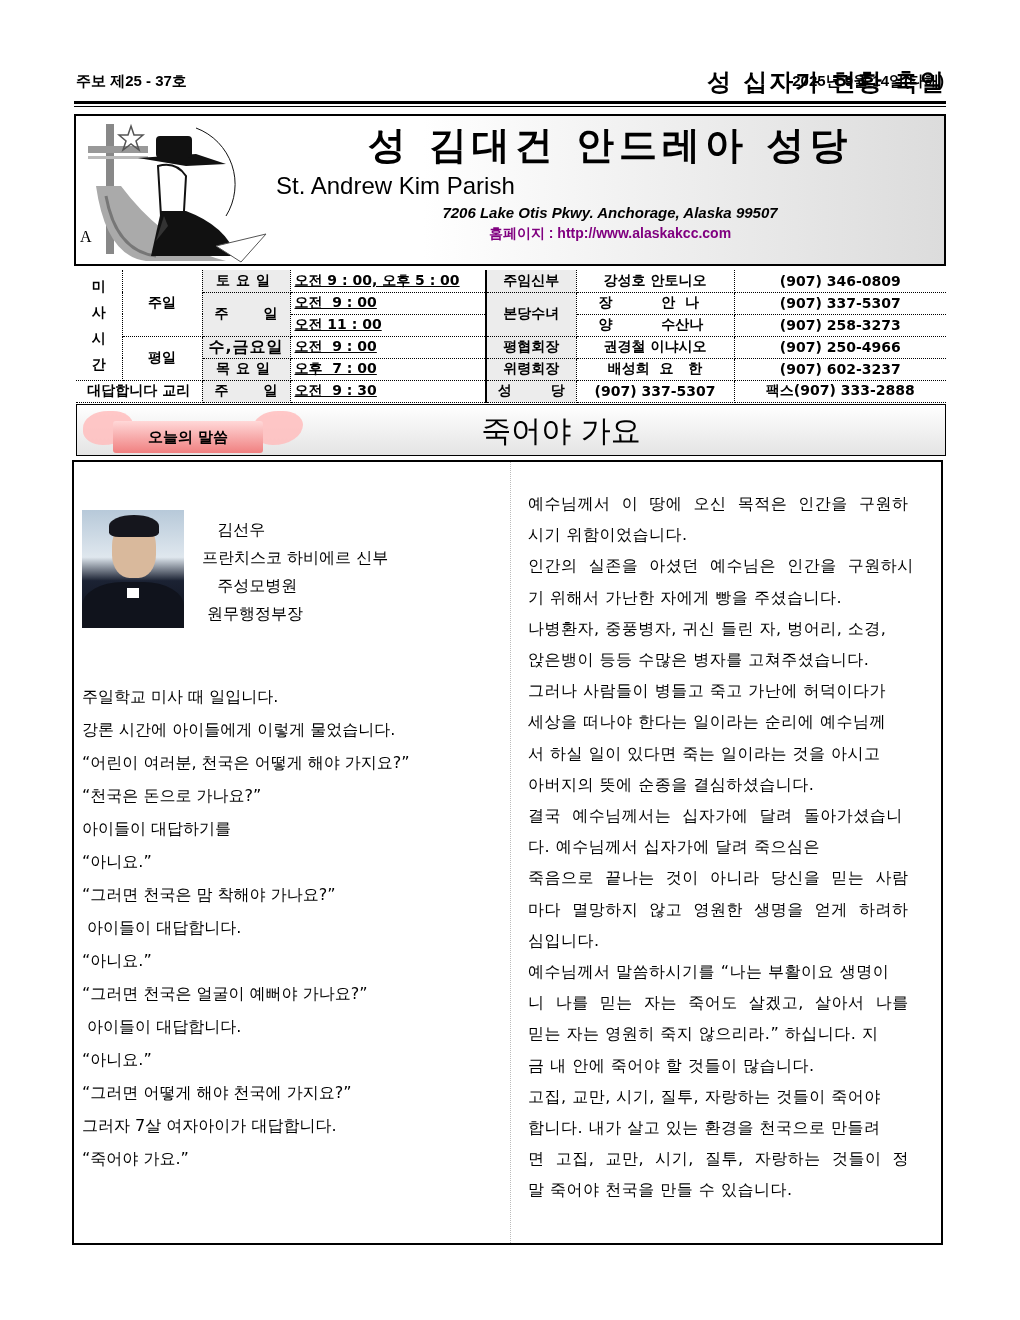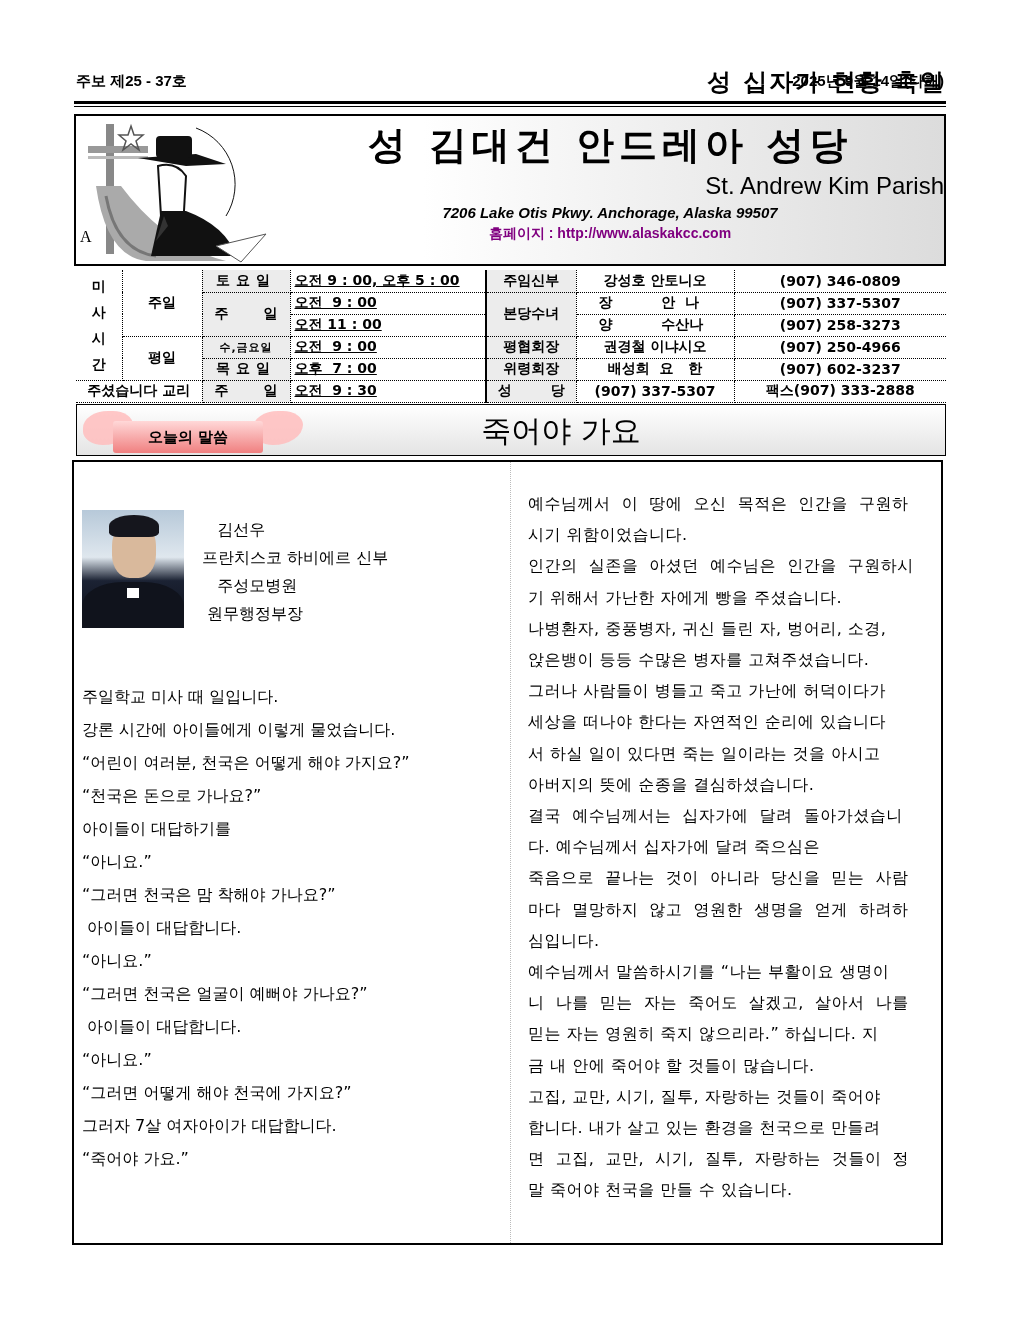--- a/index.html
+++ b/index.html
@@ -8,35 +8,35 @@
   .topline .left { position: absolute; left: 2px; top: 6px; font-size: 15px; font-weight: bold; font-family: "Liberation Sans", sans-serif; }
   .topline .center { position: absolute; left: 0; right: 0; text-align: right; top: 0; font-size: 24px; font-weight: bold; letter-spacing: 2px; }
   .topline .right { position: absolute; right: 2px; top: 6px; font-size: 15px; font-weight: bold; font-family: "Liberation Sans", sans-serif; }
   .rule1 { position: absolute; left: 74px; top: 101px; width: 872px; height: 3px; background: #000; }
   .rule2 { position: absolute; left: 74px; top: 106px; width: 872px; height: 1px; background: #000; }
 
   .masthead { position: absolute; left: 74px; top: 114px; width: 872px; height: 152px; border: 2px solid #000; background: linear-gradient(90deg, #ffffff 40%, #dcdcdc 100%); }
   .logo-box { position: absolute; left: 0; top: 0; width: 196px; height: 148px; background: #fff; }
   .logo-box svg { position: absolute; left: 0; top: 0; }
   .mast-title { position: absolute; left: 200px; right: 0; top: 4px; text-align: center; font-size: 38px; font-weight: bold; letter-spacing: 5px; }
-  .mast-sub { position: absolute; left: 200px; right: 0; top: 56px; text-align: right; font-size: 24px; font-family: "Liberation Sans", sans-serif; }
+  .mast-sub { position: absolute; left: 200px; right: 0; top: 56px; text-align: left; font-size: 24px; font-family: "Liberation Sans", sans-serif; }
   .mast-addr { position: absolute; left: 200px; right: 0; top: 88px; text-align: center; font-size: 15px; font-style: italic; font-weight: bold; font-family: "Liberation Sans", sans-serif; }
   .mast-home { position: absolute; left: 200px; right: 0; top: 109px; text-align: center; font-size: 14px; color: #800080; font-weight: bold; font-family: "Liberation Sans", sans-serif; }
 
   table.info { position: absolute; left: 76px; top: 270px; width: 870px; border-collapse: collapse; font-size: 14px; font-weight: bold; }
   table.info td { border: 1px dotted #000; height: 22px; padding: 0 4px; white-space: nowrap; }
   table.info tr:first-child td { border-top: none; }
   table.info td.c { text-align: center; }
   table.info td.g { background: #ececec; text-align: center; }
   table.info td.ul { text-decoration: underline; }
   table.info td.solidl { border-left: 2px solid #000; }
   table.info .first { border-left: none; }
   table.info .last { border-right: none; }
   .ls { letter-spacing: 6px; }
-  .small { font-size: 11px; letter-spacing: 1px; }
+  .small { font-size: 16px; letter-spacing: 1px; }
 
   .word-bar { position: absolute; left: 76px; top: 404px; width: 870px; height: 52px; border: 1px solid #000; background: linear-gradient(180deg, #ffffff 0%, #e4e4e4 100%); }
   .ribbon { position: absolute; left: 6px; top: 6px; width: 226px; height: 42px; }
   .ribbon .band { position: absolute; left: 30px; top: 10px; width: 150px; height: 32px; background: linear-gradient(180deg, #ffd8d8 0%, #f08080 100%); border-radius: 3px; }
   .ribbon .bow1, .ribbon .bow2 { position: absolute; top: 0; width: 50px; height: 34px; background: #ffbdbd; border-radius: 50% 40% 60% 40%; opacity: .85; }
   .ribbon .bow1 { left: 0; }
   .ribbon .bow2 { left: 170px; }
   .ribbon .lbl { position: absolute; left: 30px; top: 17px; width: 150px; text-align: center; font-size: 15px; font-weight: bold; color: #000; }
   .word-title { position: absolute; left: 240px; right: 0; top: 6px; text-align: center; font-size: 30px; padding-right: 140px; }
 
@@ -138,21 +138,21 @@
     <td class="c last">(907) 250-4966</td>
   </tr>
   <tr>
     <td class="g ls">목요일</td>
     <td class="ul" style="white-space:pre;">오후  7 : 00</td>
     <td class="g solidl">위령회장</td>
     <td class="c" style="white-space:pre;">배성희  요   한</td>
     <td class="c last">(907) 602-3237</td>
   </tr>
   <tr>
-    <td colspan="2" class="c first">주셨습니다 교리</td>
+    <td colspan="2" class="c first">대답합니다 교리</td>
     <td class="g" style="word-spacing:30px;">주 일</td>
     <td class="ul" style="white-space:pre;">오전  9 : 30</td>
     <td class="g solidl" style="white-space:pre;">성        당</td>
     <td class="c">(907) 337-5307</td>
     <td class="c last">팩스(907) 333-2888</td>
   </tr>
 </tbody>
   </table>
 
 <div class="word-bar">
@@ -197,21 +197,21 @@
     <div>“죽어야 가요.”</div>
   </div>
   <div class="right-text">
     <div>예수님께서  이  땅에  오신  목적은  인간을  구원하</div>
     <div>시기 위함이었습니다.</div>
     <div>인간의  실존을  아셨던  예수님은  인간을  구원하시</div>
     <div>기 위해서 가난한 자에게 빵을 주셨습니다.</div>
     <div>나병환자, 중풍병자, 귀신 들린 자, 벙어리, 소경,</div>
     <div>앉은뱅이 등등 수많은 병자를 고쳐주셨습니다.</div>
     <div>그러나 사람들이 병들고 죽고 가난에 허덕이다가</div>
-    <div>세상을 떠나야 한다는 자연적인 순리에 있습니다</div>
+    <div>세상을 떠나야 한다는 일이라는 순리에 예수님께</div>
     <div>서 하실 일이 있다면 죽는 일이라는 것을 아시고</div>
     <div>아버지의 뜻에 순종을 결심하셨습니다.</div>
     <div>결국  예수님께서는  십자가에  달려  돌아가셨습니</div>
     <div>다. 예수님께서 십자가에 달려 죽으심은</div>
     <div>죽음으로  끝나는  것이  아니라  당신을  믿는  사람</div>
     <div>마다  멸망하지  않고  영원한  생명을  얻게  하려하</div>
     <div>심입니다.</div>
     <div>예수님께서 말씀하시기를 “나는 부활이요 생명이</div>
     <div>니  나를  믿는  자는  죽어도  살겠고,  살아서  나를</div>
     <div>믿는 자는 영원히 죽지 않으리라.” 하십니다. 지</div>

